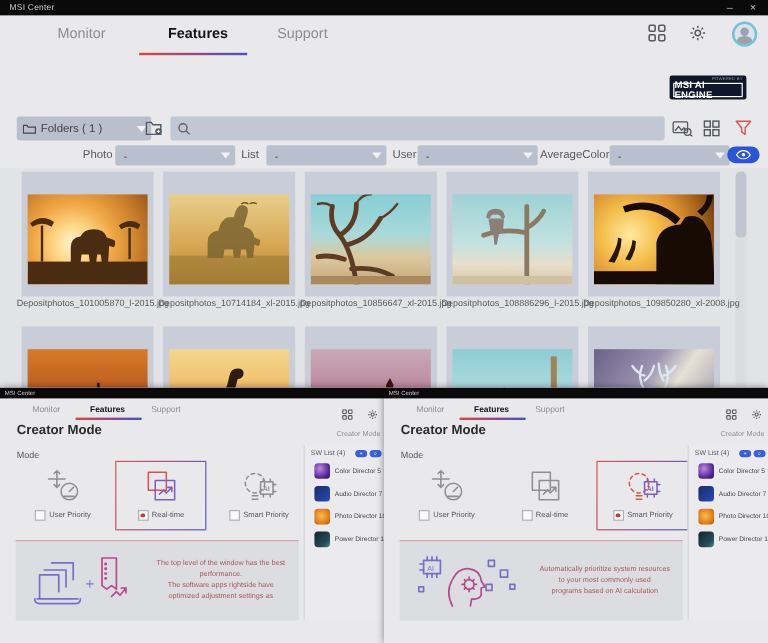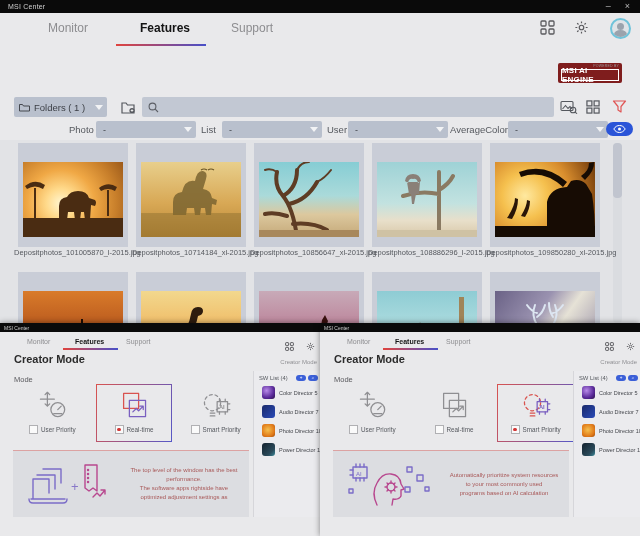--- a/index.html
+++ b/index.html
@@ -14,26 +14,26 @@
   .nav{position:absolute;left:0;top:13px;width:640px;height:36px;background:#e9e9eb;}
   .tab{position:absolute;top:8px;font-size:12px;color:#8d8d90;}
   .tab.active{color:#141414;font-weight:bold;}
   .tab-underline{position:absolute;top:31px;height:2px;background:linear-gradient(90deg,#e0443e,#4850c8);}
   .navicon{position:absolute;top:7px;}
   .avatar{position:absolute;top:5px;width:17px;height:17px;border-radius:50%;background:#dfe3e7;border:2px solid #6fc3da;overflow:hidden;}
   .avatar .head{position:absolute;left:5px;top:3px;width:7px;height:7px;border-radius:50%;background:#9aa3ad;}
   .avatar .body{position:absolute;left:2px;top:10px;width:13px;height:9px;border-radius:50%;background:#9aa3ad;}
   
   .finder-title{position:absolute;left:14px;top:65px;font-size:15px;color:#2b2b2b;}
-  .ai-badge{position:absolute;left:558px;top:63px;width:64px;height:20px;background:#7f1d1d;border-radius:2px;}
+  .ai-badge{position:absolute;left:558px;top:63px;width:64px;height:20px;background:#0f172a;border-radius:2px;}
   .ai-badge .pb{position:absolute;right:3px;top:1px;font-size:3.5px;color:#9a9a9a;letter-spacing:.2px;}
   .ai-badge .lb{position:absolute;left:3px;top:6px;right:3px;bottom:2px;border:1px solid #fff;display:flex;align-items:center;justify-content:center;color:#fff;font-size:8px;font-weight:bold;letter-spacing:.2px;}
   .dd{background:#b9c0cd;border-radius:2px;display:flex;align-items:center;color:#3c3f46;}
   .dd .car{margin-left:auto;margin-right:4px;width:0;height:0;border-left:4px solid transparent;border-right:4px solid transparent;border-top:5px solid #f2f3f5;}
-  .folders-dd{position:absolute;left:14px;top:97px;width:93px;height:20px;font-size:9.5px;}
+  .folders-dd{position:absolute;left:14px;top:97px;width:112px;height:20px;font-size:9.5px;}
   .folders-dd .txt{margin-left:4px;}
   .tool-ic{position:absolute;top:98px;}
   .search-box{position:absolute;left:142px;top:97px;width:412px;height:20px;background:#c2c8d3;border-radius:2px;display:flex;align-items:center;}
   .filter-row-label{position:absolute;top:124px;font-size:9.5px;color:#55585e;}
   .fdd{position:absolute;top:121px;height:17px;font-size:9px;padding-left:7px;}
   .toggle{position:absolute;left:606px;top:122px;width:27px;height:14px;border-radius:7px;background:#2b55d8;display:flex;align-items:center;justify-content:center;}
   
   .photo-area{position:absolute;left:0;top:140px;width:640px;height:200px;background:#e2e3e6;}
   .scroll-track{position:absolute;left:613px;top:3px;width:9px;height:180px;border-radius:4px;background:#dadce0;}
   .scroll-thumb{position:absolute;left:0;top:0;width:9px;height:55px;border-radius:4px;background:#c1c5cf;}
@@ -277,21 +277,21 @@
               <path d="M12 58q8-12 8-20l3 1q0 10-6 20z"></path>
               <path d="M26 56q6-10 6-16l3 1q0 8-5 16z"></path>
             </g>
           </svg>
       </div>
     </div>
     <span class="fname" style="left:14px">Depositphotos_101005870_l-2015.jpg</span>
     <span class="fname" style="left:132px">Depositphotos_10714184_xl-2015.jpg</span>
     <span class="fname" style="left:250px">Depositphotos_10856647_xl-2015.jpg</span>
     <span class="fname" style="left:368px">Depositphotos_108886296_l-2015.jpg</span>
-    <span class="fname" style="left:486px">Depositphotos_109850280_xl-2015.jpg</span>
+    <span class="fname" style="left:486px">Depositphotos_109850280_xl-2008.jpg</span>
 
     <div class="cell" style="left:18px;top:132px">
       <div class="ph p6">
         <svg width="100" height="77" viewBox="0 0 100 77">
             <g fill="#1c0c04">
               <path d="M40 48l18-10 4 6-14 10z"></path>
               <rect x="58" y="30" width="2" height="20"></rect>
               <path d="M62 44q4-4 6 0l2 12h-12z"></path>
               <path d="M0 52q20-10 44-4l56 6v23H0z"></path>
             </g>

